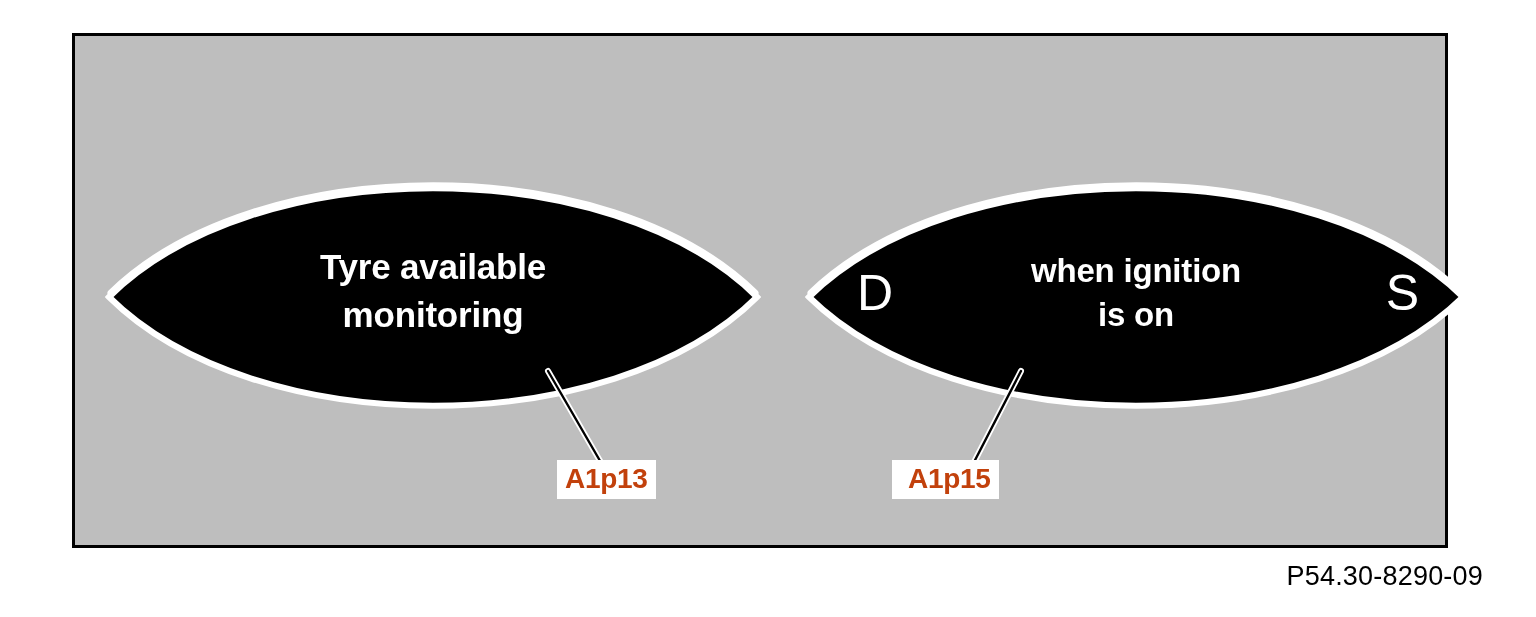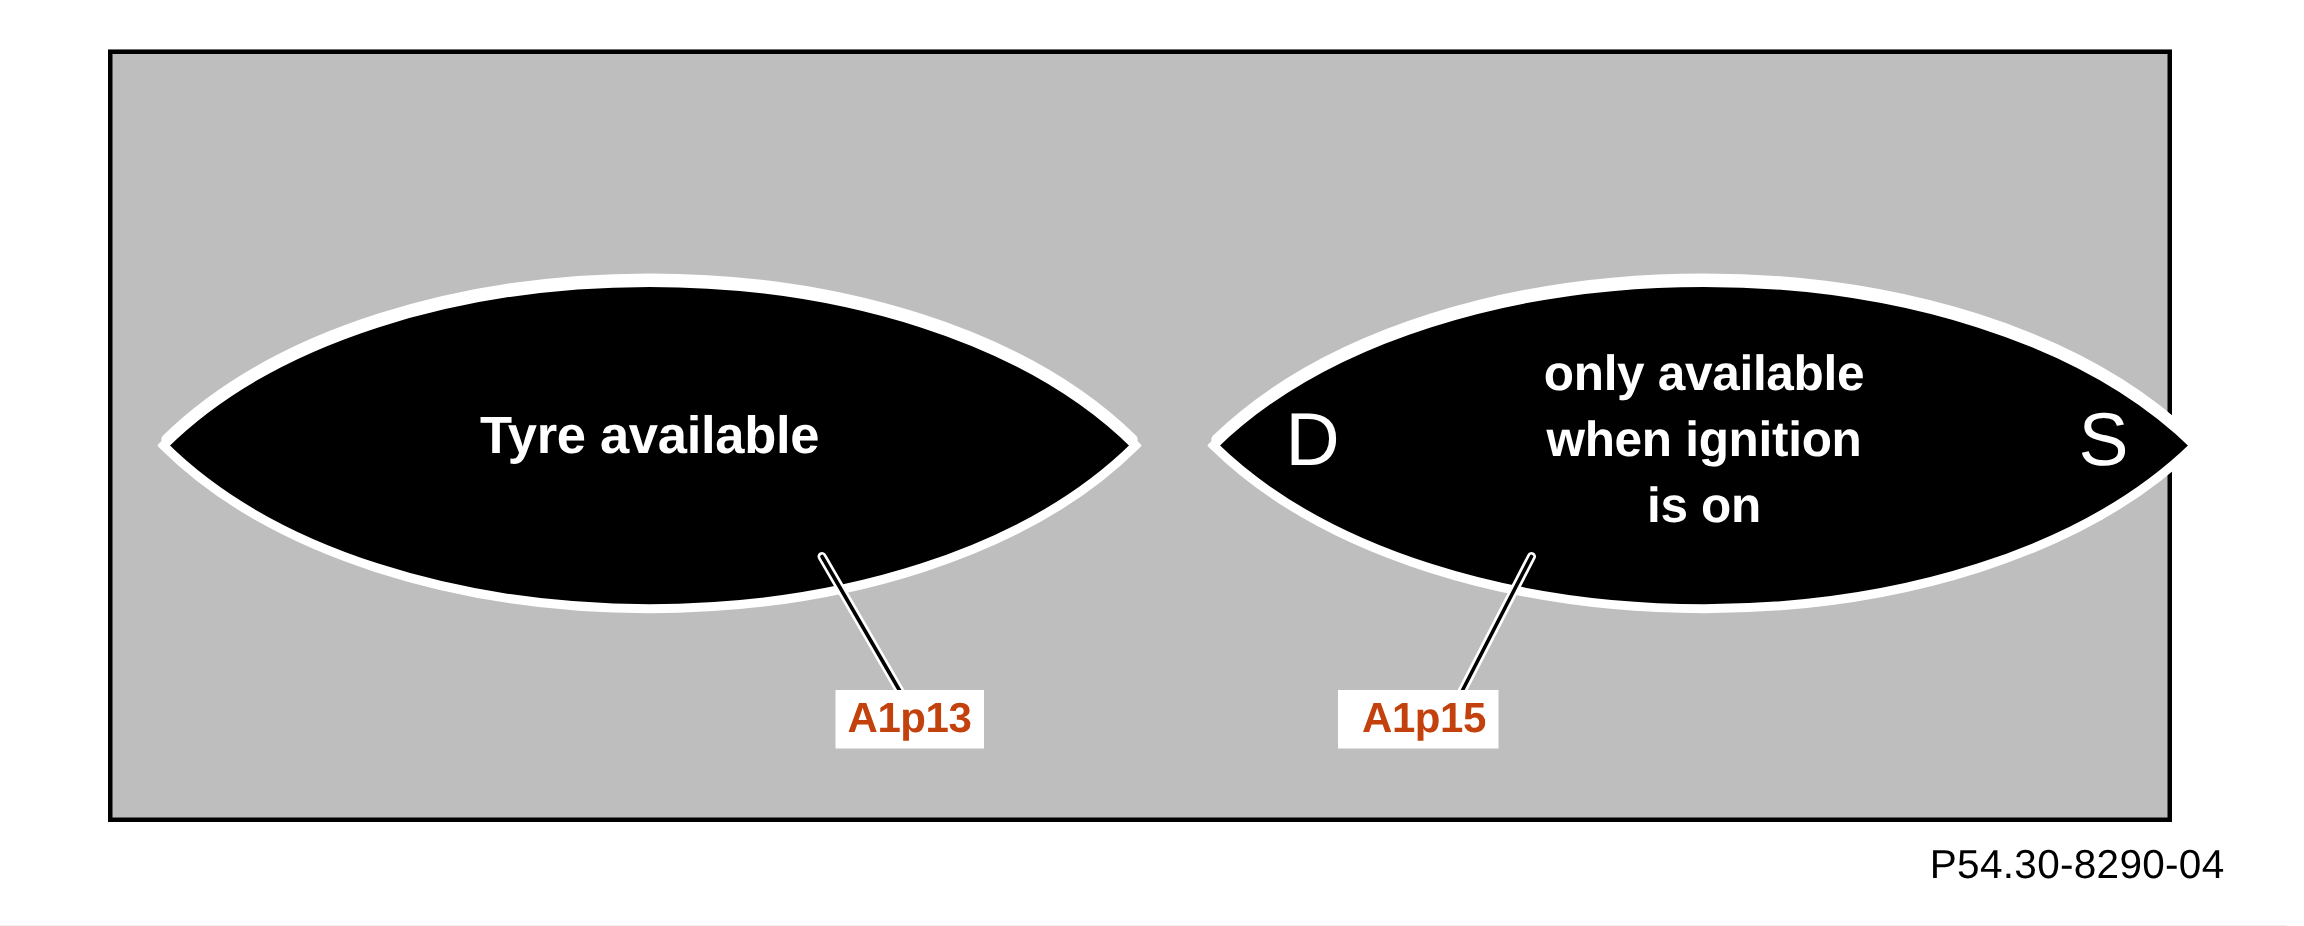--- a/index.html
+++ b/index.html
@@ -164,34 +164,34 @@
 <div id="figure-frame">
 
   <div class="lens-wrap" id="lens-left-wrap">
     <svg class="lens-svg" viewBox="0 0 656 274" preserveAspectRatio="none">
       <path d="M 4 137 C 150 -8 506 -8 652 137 C 506 282 150 282 4 137 Z" fill="#000000" stroke="#ffffff" stroke-width="6"></path>
       <path d="M 6 133 C 152 -10 504 -10 650 133" fill="none" stroke="#ffffff" stroke-width="7" stroke-linecap="round"></path>
     </svg>
     <div class="lens-text-layer">
       <div class="display-text" id="left-display-text">
         <span class="display-line">Tyre available</span>
+        <span class="display-line">monitoring</span>
       </div>
     </div>
   </div>
 
   <div class="lens-wrap" id="lens-right-wrap">
     <svg class="lens-svg" viewBox="0 0 662 274" preserveAspectRatio="none">
       <path d="M 4 137 C 152 -8 510 -8 658 137 C 510 282 152 282 4 137 Z" fill="#000000" stroke="#ffffff" stroke-width="6"></path>
       <path d="M 6 133 C 154 -10 508 -10 656 133" fill="none" stroke="#ffffff" stroke-width="7" stroke-linecap="round"></path>
     </svg>
     <span class="side-letter" id="indicator-d">D</span>
     <span class="side-letter" id="indicator-s">S</span>
     <div class="lens-text-layer">
       <div class="display-text" id="right-display-text">
-        <span class="display-line">only available</span>
         <span class="display-line">when ignition</span>
         <span class="display-line">is on</span>
       </div>
     </div>
   </div>
 
   <svg class="callout-line-svg" id="callout-line-a1p13" viewBox="0 0 90 115">
     <line x1="13" y1="10" x2="68" y2="105" stroke="#ffffff" stroke-width="6" stroke-linecap="round"></line>
     <line x1="13" y1="10" x2="68" y2="105" stroke="#000000" stroke-width="2.4" stroke-linecap="round"></line>
   </svg>
@@ -199,13 +199,13 @@
   <svg class="callout-line-svg" id="callout-line-a1p15" viewBox="0 0 90 115">
     <line x1="66" y1="10" x2="17" y2="105" stroke="#ffffff" stroke-width="6" stroke-linecap="round"></line>
     <line x1="66" y1="10" x2="17" y2="105" stroke="#000000" stroke-width="2.4" stroke-linecap="round"></line>
   </svg>
 
   <div class="callout-label" id="callout-label-a1p13">A1p13</div>
   <div class="callout-label" id="callout-label-a1p15">A1p15</div>
 
 </div>
 
-<div id="figure-caption">P54.30-8290-04</div>
+<div id="figure-caption">P54.30-8290-09</div>
 
 </body></html>

